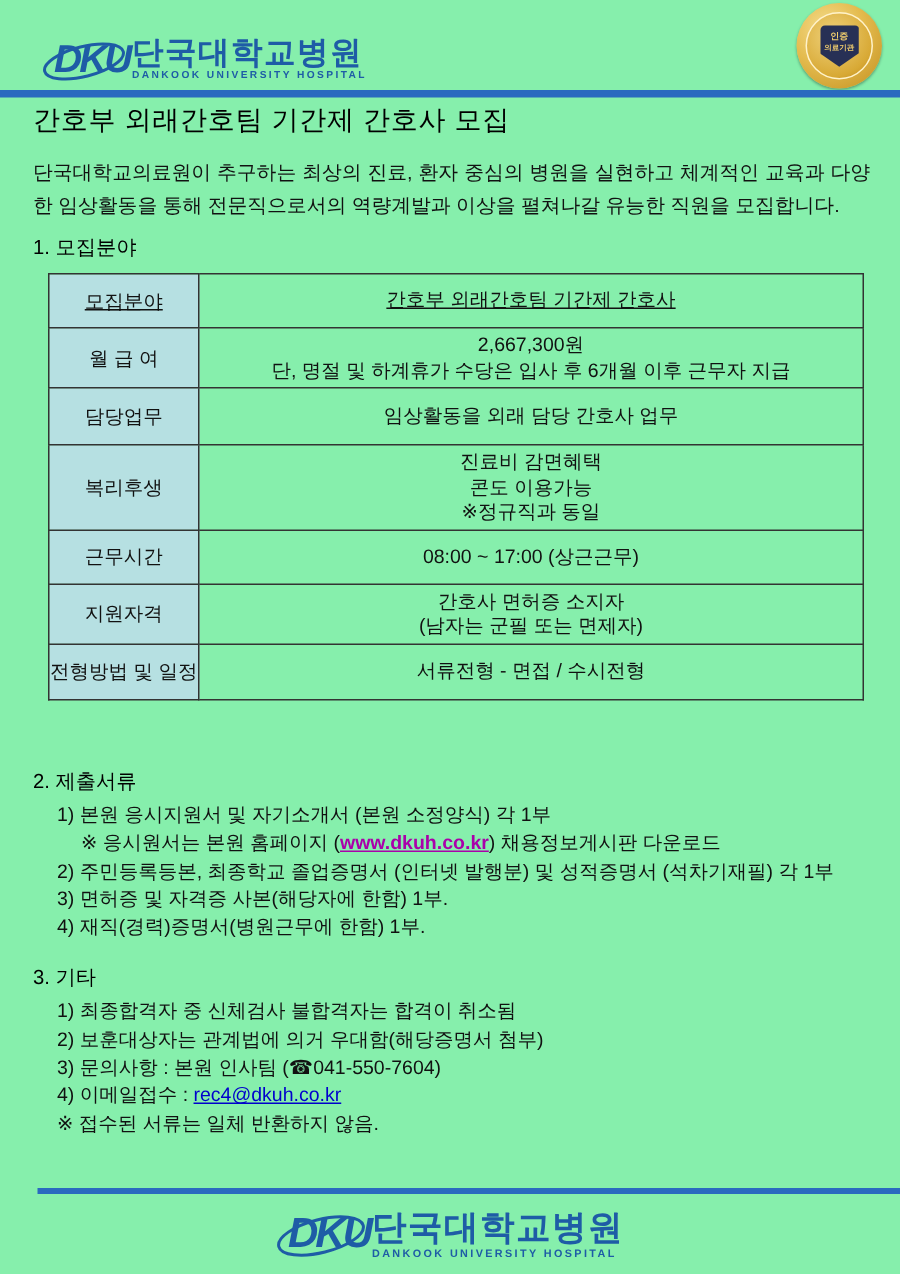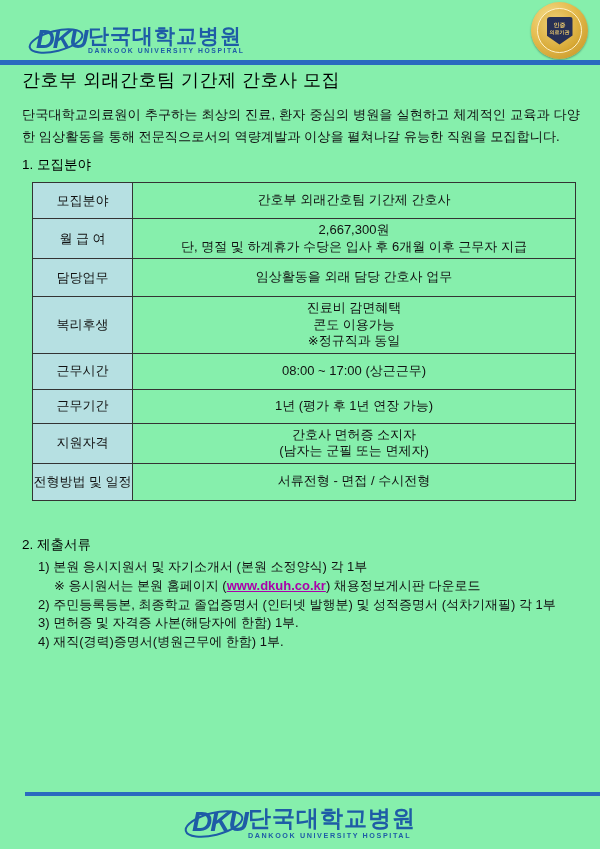--- a/index.html
+++ b/index.html
@@ -63,21 +63,21 @@
 
   table.recruit {
     position:absolute; left:32px; top:182px; width:544px;
     border-collapse:collapse; table-layout:fixed;
   }
   table.recruit td { border:1px solid #333; font-size:13px; text-align:center; vertical-align:middle; }
   td.cell-label { width:100px; background:#b6e0e2; }
   td.cell-value { line-height:16.5px; padding:3px 4px; }
 
   .sec-block { position:absolute; left:22px; width:560px; }
-  .sec2 { top:536px; }
+  .sec2 { top:512px; }
   .sec3 { top:643px; }
   .sec-block .sec-heading { margin-bottom:4px; }
   .item { padding-left:16px; font-size:13px; line-height:18.8px; }
   .item.note-indent { padding-left:32px; }
 
   .link-purple { color:#aa00aa; text-decoration:underline; cursor:pointer;font-weight:bold; }
   .link-blue { color:#0000cc; text-decoration:underline; cursor:pointer; }
 
   
   .footer-logo { position:absolute; top:803px; left:0; width:100%; display:flex; justify-content:center; }
@@ -116,21 +116,21 @@
   <div class="rule-top"></div>
 
   <div class="doc-title">간호부 외래간호팀 기간제 간호사 모집</div>
 
   <div class="intro">단국대학교의료원이 추구하는 최상의 진료, 환자 중심의 병원을 실현하고 체계적인 교육과 다양한 임상활동을 통해 전문직으로서의 역량계발과 이상을 펼쳐나갈 유능한 직원을 모집합니다.</div>
 
   <div class="sec-heading sec1-heading">1. 모집분야</div>
 
   <table class="recruit">
     <tbody>
-        <tr style="height:36px;">
+        <tr style="height:36px;text-decoration:underline;">
       <td class="cell-label">모집분야</td>
       <td class="cell-value">간호부 외래간호팀 기간제 간호사</td>
     </tr>
     <tr style="height:40px;">
       <td class="cell-label">월 급 여</td>
       <td class="cell-value">
         <div>2,667,300원</div>
         <div>단, 명절 및 하계휴가 수당은 입사 후 6개월 이후 근무자 지급</div>
       </td>
     </tr>
@@ -143,24 +143,20 @@
       <td class="cell-value">
         <div>진료비 감면혜택</div>
         <div>콘도 이용가능</div>
         <div>※정규직과 동일</div>
       </td>
     </tr>
     <tr style="height:36px;">
       <td class="cell-label">근무시간</td>
       <td class="cell-value">08:00 ~ 17:00 (상근근무)</td>
     </tr>
-    <tr style="height:34px;">
-      <td class="cell-label">근무기간</td>
-      <td class="cell-value">1년 (평가 후 1년 연장 가능)</td>
-    </tr>
     <tr style="height:37px;padding-left:35px;">
       <td class="cell-label">지원자격</td>
       <td class="cell-value">
         <div>간호사 면허증 소지자</div>
         <div>(남자는 군필 또는 면제자)</div>
       </td>
     </tr>
     <tr style="height:37px;margin-left:24px;">
       <td class="cell-label">전형방법 및 일정</td>
       <td class="cell-value">서류전형 - 면접 / 수시전형</td>
@@ -172,20 +168,30 @@
     <div class="sec-heading">2. 제출서류</div>
     <div class="item">1) 본원 응시지원서 및 자기소개서 (본원 소정양식) 각 1부</div>
     <div class="item note-indent">
       <span>※ 응시원서는 본원 홈페이지 (</span><span class="link-purple">www.dkuh.co.kr</span><span>) 채용정보게시판 다운로드</span>
     </div>
     <div class="item">2) 주민등록등본, 최종학교 졸업증명서 (인터넷 발행분) 및 성적증명서 (석차기재필) 각 1부</div>
     <div class="item">3) 면허증 및 자격증 사본(해당자에 한함) 1부.</div>
     <div class="item">4) 재직(경력)증명서(병원근무에 한함) 1부.</div>
   </div>
 
+  <div class="sec-block sec3">
+    <div class="sec-heading">3. 기타</div>
+    <div class="item">1) 최종합격자 중 신체검사 불합격자는 합격이 취소됨</div>
+    <div class="item">2) 보훈대상자는 관계법에 의거 우대함(해당증명서 첨부)</div>
+    <div class="item">3) 문의사항 : 본원 인사팀 (☎041-550-7604)</div>
+    <div class="item">
+      <span>4) 이메일접수 : </span><span class="link-blue">rec4@dkuh.co.kr</span>
+    </div>
+    <div class="item">※ 접수된 서류는 일체 반환하지 않음.</div>
+  </div>
 
   <div class="rule-bottom"></div>
   <div class="footer-logo">
     <div class="dku-logo">
       <span class="dku-mark">
         <svg width="60" height="40" viewBox="0 0 60 40">
           <ellipse cx="30" cy="21" rx="29" ry="11" fill="none" stroke="#1e5ca6" stroke-width="2" transform="rotate(-14 30 21)"></ellipse>
         </svg>
         <span class="letters">DKU</span>
       </span>

